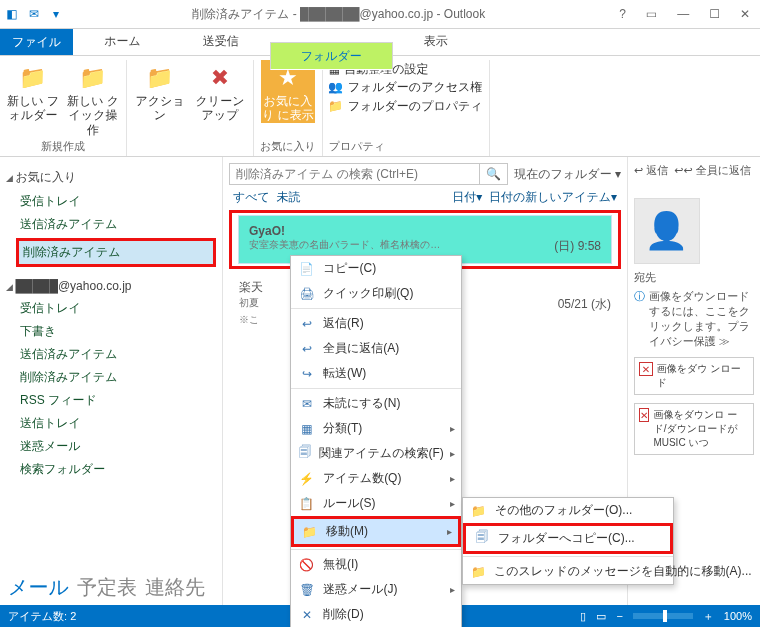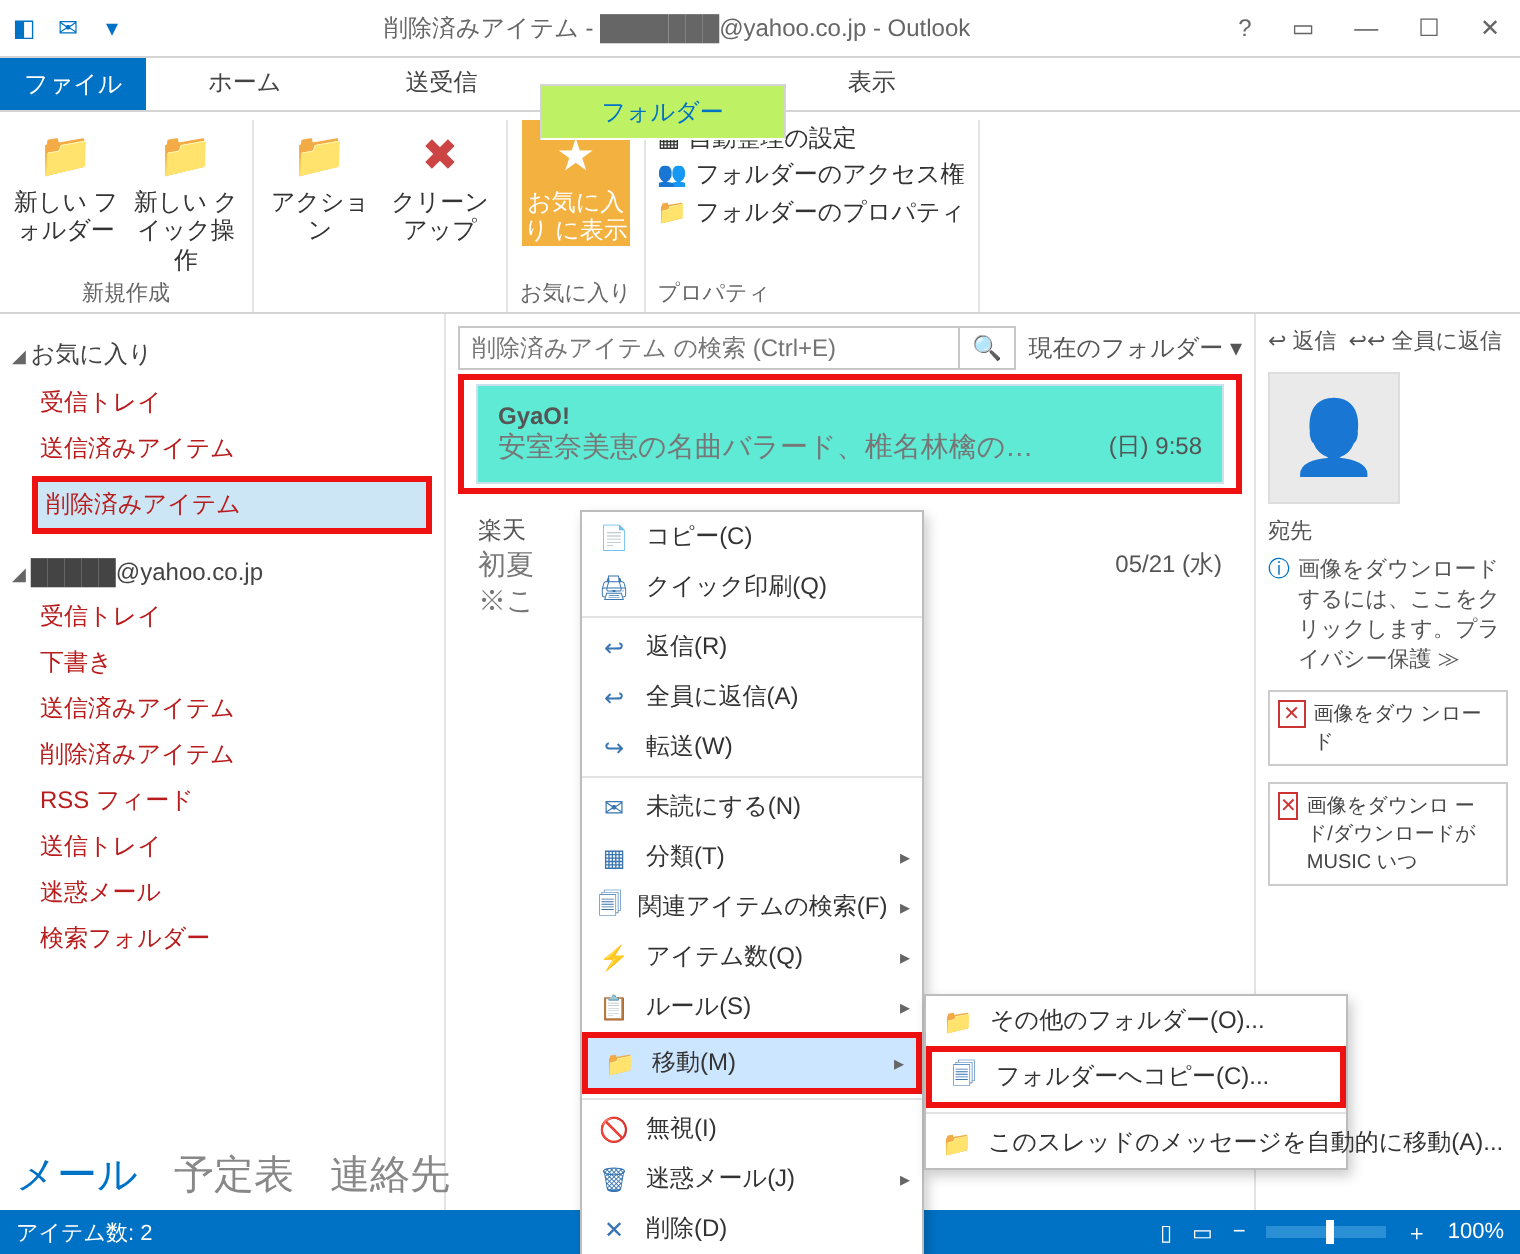--- a/index.html
+++ b/index.html
@@ -19,43 +19,43 @@
 .rbtn{display:flex;flex-direction:column;align-items:center;justify-content:flex-start;width:54px;padding-top:2px;text-align:center;line-height:1.2}
 .rbtn .ic{width:32px;height:32px;display:flex;align-items:center;justify-content:center;font-size:22px;color:#d9a34a}
 .rbtn.small{width:auto;flex-direction:row;gap:4px}
 .grplabel{font-size:11px;color:#666;margin-top:auto;margin-bottom:2px}
 .favbtn{background:#f3b13f;color:#fff}
 .favbtn .ic{color:#fff}
 .body{display:flex;height:calc(627px - 28px - 26px - 96px - 22px)}
 .nav{width:210px;border-right:1px solid #e3e3e3;padding:8px 6px 4px 6px;display:flex;flex-direction:column}
 .nav .hdr{font-size:12px;color:#444;margin:4px 0 4px 0}
 .nav .hdr::before{content:"◢ ";color:#666;font-size:9px}
-.nav .item{padding:3px 4px 3px 14px;color:#b91c1c}
+.nav .item{padding:3px 4px 3px 14px;color:#14532d}
 .nav .item.sel{background:#cce6f5}
 .redbox{border:3px solid #e11;display:inline-block}
 .center{flex:1;display:flex;flex-direction:column;border-right:1px solid #e3e3e3;min-width:0}
 .search{display:flex;align-items:center;margin:6px 6px 2px 6px}
 .search input{flex:1;border:1px solid #c7c7c7;padding:3px 6px;font-size:12px;color:#888}
 .search .sic{border:1px solid #c7c7c7;border-left:none;padding:3px 6px;color:#888}
 .filterrow{display:flex;justify-content:space-between;padding:2px 10px 4px 10px;color:#0a558c;font-size:12px}
 .msg{border:1px solid #cce0ee;margin:2px 6px;padding:8px 10px;background:#f3f8fc}
 .msg.sel{background:#5eead4}
 .msg .s{display:flex;justify-content:space-between;color:#555}
-.msg .prev{color:#777;font-size:14px}
+.msg .prev{color:#777;font-size:10px}
 .ctxmenu{position:absolute;background:#fff;border:1px solid #bdbdbd;box-shadow:2px 3px 6px rgba(0,0,0,.2);font-size:12px;z-index:50}
 .ctxmenu .mi{display:flex;align-items:center;gap:8px;padding:4px 28px 4px 8px;white-space:nowrap;position:relative}
 .ctxmenu .mi .mic{width:16px;height:16px;display:flex;align-items:center;justify-content:center;color:#3a76b1;font-size:12px}
 .ctxmenu .mi.hasub::after{content:"▸";position:absolute;right:6px;color:#666;font-size:10px}
 .ctxmenu hr{border:none;border-top:1px solid #e2e2e2;margin:2px 0}
 .read{width:120px;padding:6px;color:#555;font-size:11px}
-.read .actions{display:flex;gap:6px;margin-bottom:8px;color:#555}
+.read .actions{display:flex;gap:6px;margin-bottom:20px;color:#555}
 .avatar{width:64px;height:64px;background:#eaeaea;border:1px solid #ddd;display:flex;align-items:center;justify-content:center;color:#bbb;font-size:36px;margin-bottom:6px}
 .imgblk{border:1px solid #ccc;margin-top:8px;padding:4px;font-size:10px;color:#444;display:flex;gap:4px;align-items:flex-start}
 .imgblk .x{border:1px solid #c33;color:#c33;width:12px;height:12px;display:flex;align-items:center;justify-content:center;font-size:10px}
-.bottomnav{position:absolute;left:8px;bottom:26px;display:flex;gap:18px;align-items:center;font-size:20px;color:#888}
+.bottomnav{position:absolute;left:8px;bottom:26px;display:flex;gap:8px;align-items:center;font-size:20px;color:#888}
 .bottomnav .cur{color:#0072c6}
 .status{position:absolute;left:0;right:0;bottom:0;height:22px;background:#0072c6;color:#fff;display:flex;align-items:center;padding:0 8px;font-size:11px;justify-content:space-between}
 .status .r{display:flex;gap:10px;align-items:center}
 .bar{width:60px;height:6px;background:#2a8fd4;position:relative}
 .bar::before{content:"";position:absolute;left:50%;top:-3px;width:4px;height:12px;background:#fff}
 .account{color:#666}
 </style>
 </head>
 <body>
 
@@ -158,20 +158,24 @@
     <div class="item">迷惑メール</div>
     <div class="item">検索フォルダー</div>
   </div>
 
   <div class="center" style="position:relative">
     <div class="search">
       <input placeholder="削除済みアイテム の検索 (Ctrl+E)" style="">
       <span class="sic">🔍</span>
       <span style="margin-left:6px;color:#555"><span>現在のフォルダー</span> ▾</span>
     </div>
+    <div class="filterrow">
+      <span><span>すべて</span>&nbsp;&nbsp;<span>未読</span></span>
+      <span><span>日付</span>▾&nbsp;&nbsp;<span>日付の新しいアイテム</span>▾</span>
+    </div>
     <span class="redbox" style="margin:0 6px">
       <div class="msg sel">
         <div class="s">
             <b>GyaO!</b>
           </div>
         <div class="s">
             <span class="prev">安室奈美恵の名曲バラード、椎名林檎の…</span>
             <span>(日) 9:58</span>
           </div>
       </div>

